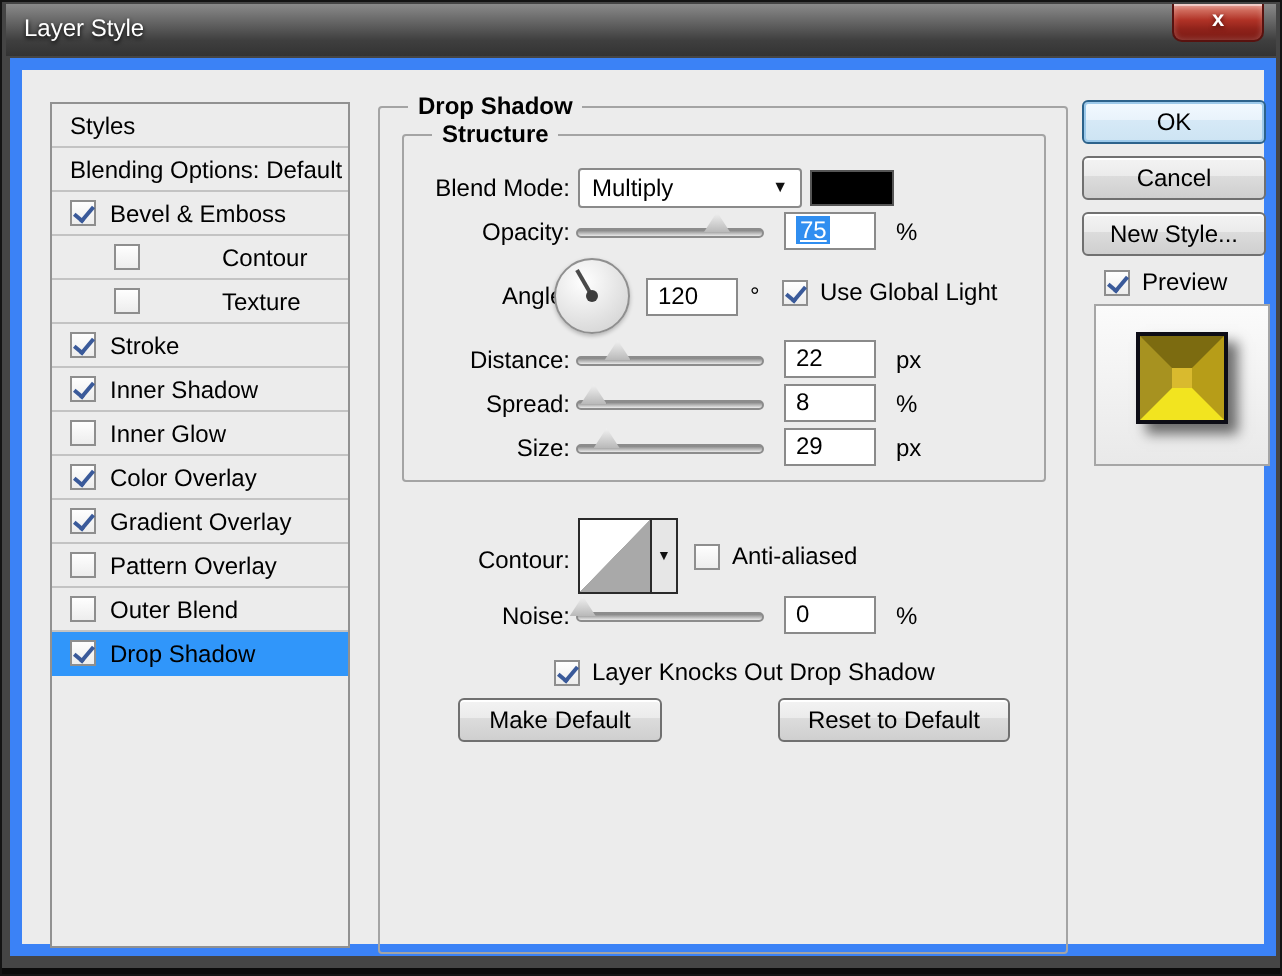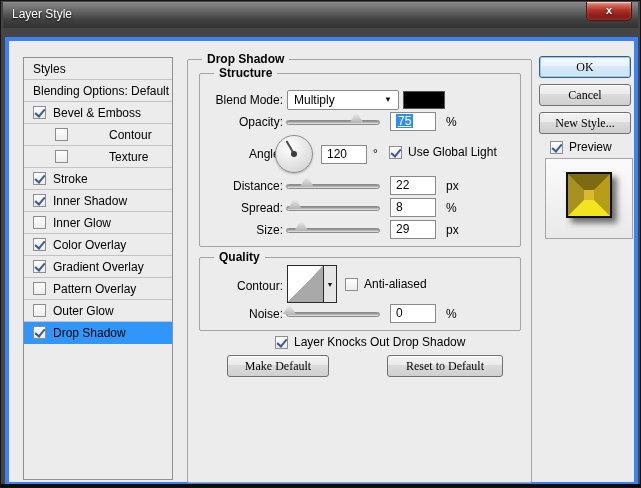--- a/index.html
+++ b/index.html
@@ -8,21 +8,21 @@
   .window::before{content:"";position:absolute;left:2px;top:1px;right:2px;height:26px;
     background:linear-gradient(180deg,#8a8a8a 0%,#5f5f5f 40%,#3f3f3f 70%,#333 100%);}
   .window::after{content:"";position:absolute;left:0;bottom:0;width:100%;height:3px;background:#0b0b0b;}
   .titlebar{position:absolute;left:0;top:0;width:100%;height:28px;}
   .title-text{position:absolute;left:11px;top:6px;color:#fff;font-size:12px;text-shadow:0 1px 2px #000;}
   .close-btn{position:absolute;right:8px;top:1px;width:46px;height:19px;border:1px solid #58120f;
     border-top:none;border-radius:0 0 5px 5px;cursor:default;
     background:linear-gradient(180deg,#e8a198 0%,#cf6a5c 18%,#b03226 45%,#8f221a 70%,#7c1a14 100%);
     box-shadow:inset 0 1px 0 rgba(255,255,255,.45), inset 0 0 3px rgba(255,255,255,.25);
     color:#fff;font-size:11px;font-weight:bold;text-align:center;line-height:17px;text-shadow:0 1px 2px #4c0f0b;}
-  .client{position:absolute;left:4px;top:36px;width:633px;height:449px;background:#ececec;border:4px solid #3b82f6;}
+  .client{position:absolute;left:4px;top:28px;width:633px;height:449px;background:#ececec;border:6px solid #3b82f6;}
 
   
   .sidebar{position:absolute;left:14px;top:16px;width:150px;height:423px;border:1px solid #919191;background:#ececec;}
   .sb-row{display:flex;align-items:center;height:22px;padding-left:9px;gap:7px;border-bottom:1px solid #c3c3c3;font-size:12px;color:#000;}
   .sb-row.indent{padding-left:31px;gap:41px;}
   .sb-row.selected{background:#3096fa;border-bottom-color:#3096fa;}
   .sb-label{white-space:nowrap;}
 
   
   .cb{display:inline-block;width:13px;height:13px;background:linear-gradient(180deg,#fefefe,#ededed);
@@ -55,21 +55,21 @@
 
   .dial{position:absolute;left:266px;top:94px;width:38px;height:38px;border-radius:50%;border:1px solid #8f8f8f;
     background:radial-gradient(circle at 38% 30%,#ffffff,#d5d5d5 85%,#c9c9c9);box-shadow:0 1px 2px rgba(0,0,0,.25);}
   .dial .needle{position:absolute;left:calc(50% - 1px);top:calc(50% - 15px);width:2px;height:15px;background:#4a4a4a;transform-origin:50% 100%;transform:rotate(-30deg);}
   .dial .hub{position:absolute;left:calc(50% - 3px);top:calc(50% - 3px);width:6px;height:6px;border-radius:50%;background:#3c3c3c;}
 
   .check-row{position:absolute;display:flex;align-items:center;gap:6px;font-size:12px;color:#000;white-space:nowrap;}
 
   .btn{border:1px solid #707070;border-radius:3px;font-size:12px;color:#000;text-align:center;
     background:linear-gradient(180deg,#f3f3f3 0%,#ebebeb 45%,#dcdcdc 46%,#cfcfcf 100%);
-    box-shadow:inset 0 1px 0 #fff;line-height:20px;font-family:Liberation Serif, serif;}
+    box-shadow:inset 0 1px 0 #fff;line-height:20px;}
   .btn.default-btn{border:1px solid #2c628b;box-shadow:inset 0 0 0 1px #9cc9ea, inset 0 1px 0 #eaf6ff;
     background:linear-gradient(180deg,#f2f9ff 0%,#e9f3fb 45%,#d6e9f7 46%,#cde4f3 100%);}
   .side-btn{position:absolute;left:530px;width:92px;height:22px;}
 
   .contour-wrap{position:absolute;left:278px;top:224px;width:50px;height:38px;border:1px solid #2a2a2a;display:flex;background:#e6e6e6;}
   .contour-thumb{width:36px;height:36px;background:linear-gradient(to bottom right,#ffffff 49.5%,#a9a9a9 50%);border-right:1px solid #2a2a2a;}
   .contour-arrow{width:12px;font-size:7px;color:#111;display:flex;align-items:center;justify-content:center;}
 
   .preview-box{position:absolute;left:536px;top:117px;width:88px;height:81px;border:1px solid #a6a6a6;
     background:linear-gradient(180deg,#fbfbfb,#e9e9e9);}
@@ -130,21 +130,21 @@
         <div class="sb-row">
           <span class="cb checked"></span>
           <span class="sb-label">Gradient Overlay</span>
         </div>
         <div class="sb-row">
           <span class="cb"></span>
           <span class="sb-label">Pattern Overlay</span>
         </div>
         <div class="sb-row">
           <span class="cb"></span>
-          <span class="sb-label">Outer Glow</span>
+          <span class="sb-label">Outer Blend</span>
         </div>
         <div class="sb-row selected">
           <span class="cb checked"></span>
           <span class="sb-label">Drop Shadow</span>
         </div>
       </div>
 
     <div class="group main-group">
       <span class="legend">Drop Shadow</span>
     </div>
@@ -203,23 +203,20 @@
 
     <span class="lbl" style="left:192px;top:182px;padding-left:36px;">Size:</span>
     <div class="track" style="left:277px;top:187px;">
       <div class="thumb" style="left: calc(15% - 6px);"></div>
     </div>
     <div class="valbox" style="left:381px;top:179px;">
       <span>29</span>
     </div>
     <span class="unit" style="left:437px;top:182px;">px</span>
 
-    <div class="group quality-group">
-      <span class="legend">Quality</span>
-    </div>
 
     <span class="lbl" style="left:192px;top:238px;">Contour:</span>
     <div class="contour-wrap">
       <div class="contour-thumb"></div>
       <div class="contour-arrow">▼</div>
     </div>
     <div class="check-row" style="left:336px;top:236px;text-align:right;">
       <span class="cb"></span>
       <span>Anti-aliased</span>
     </div>

